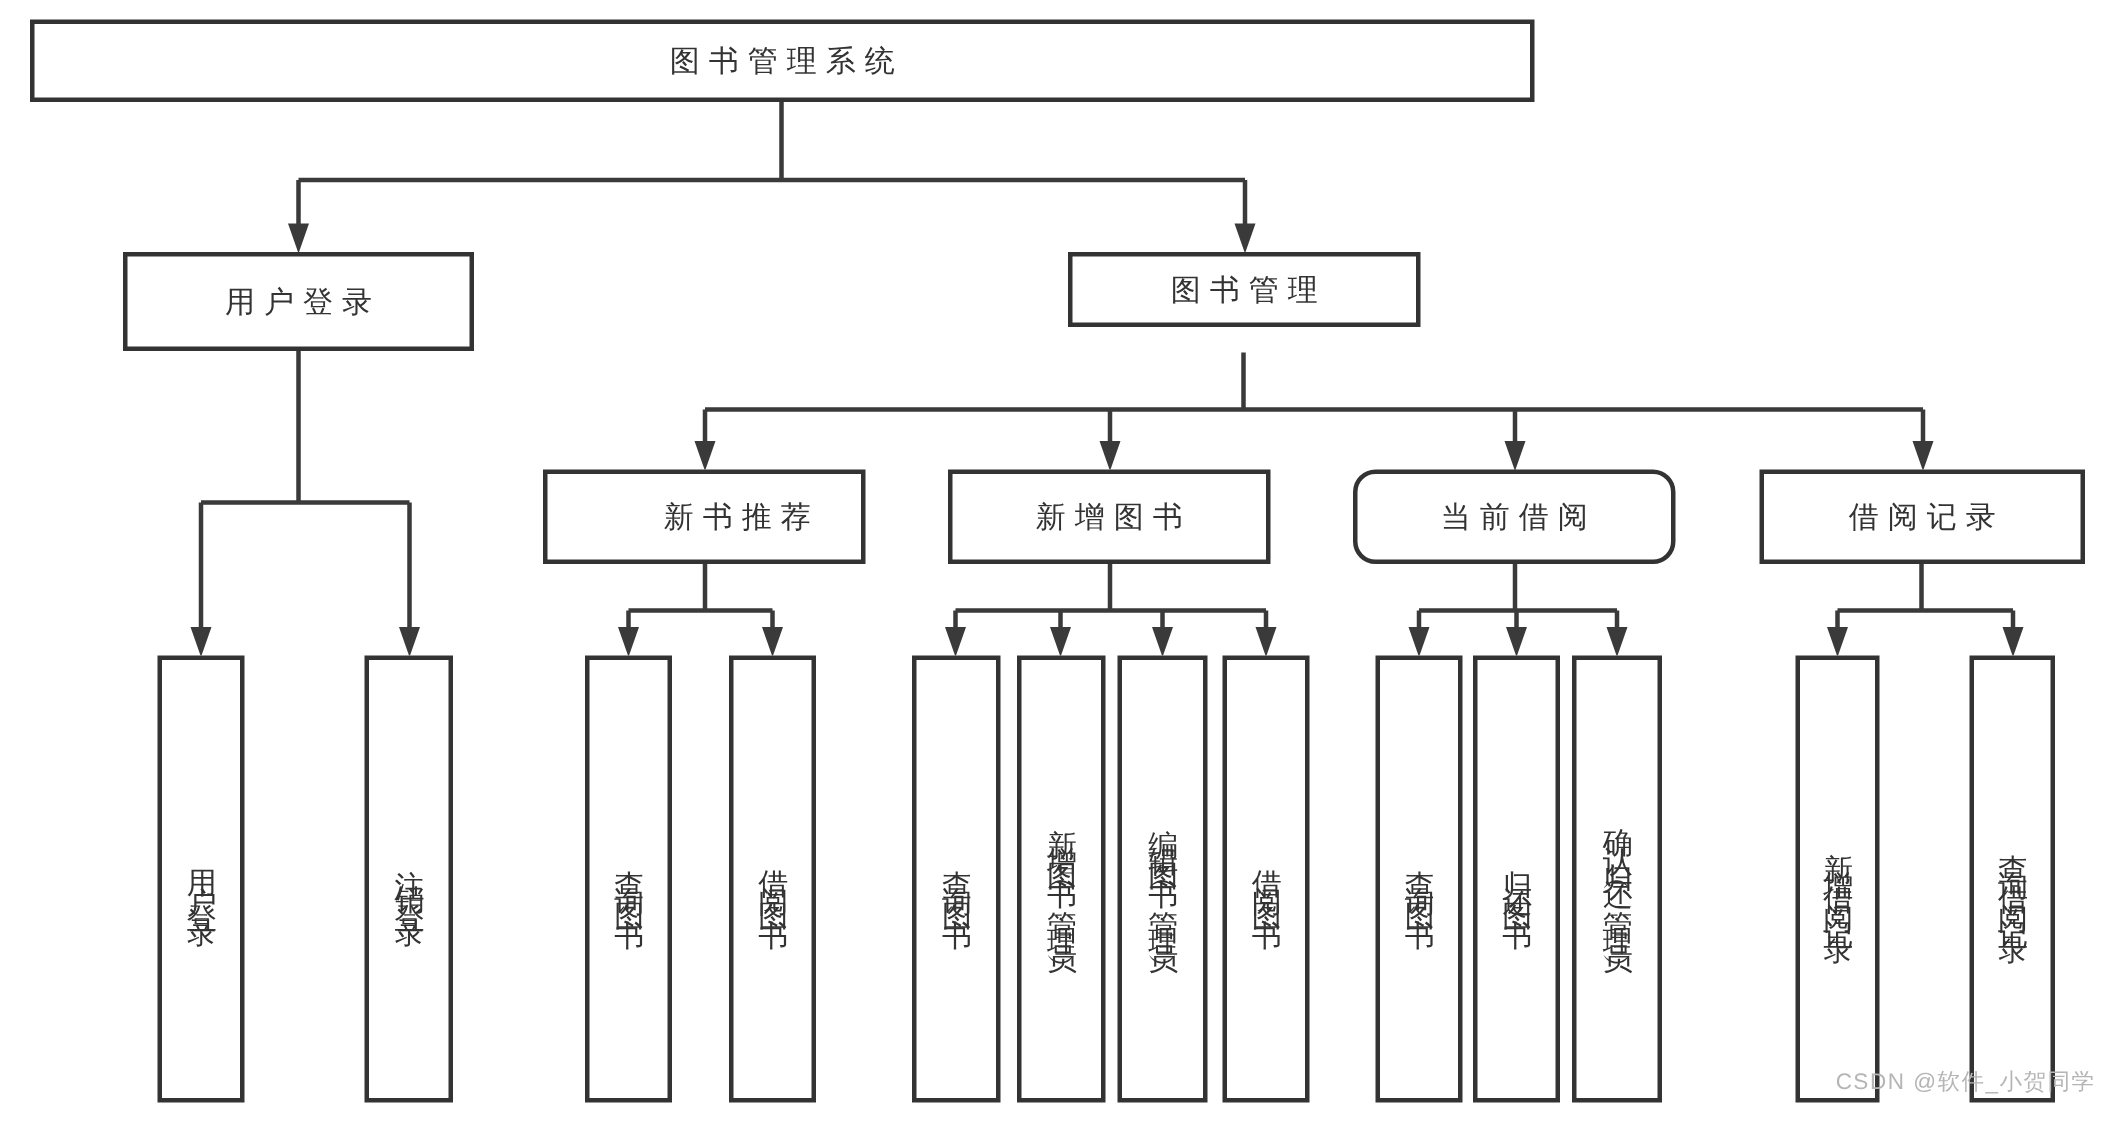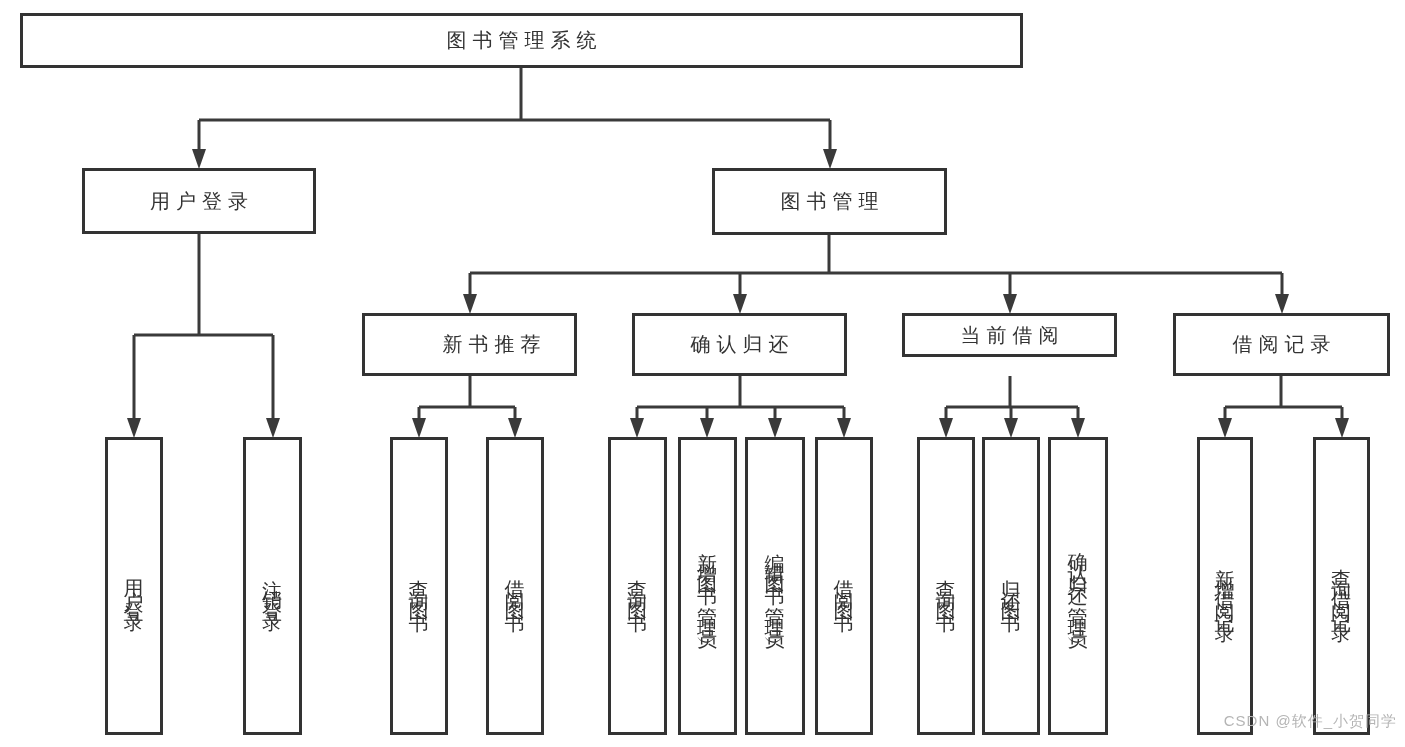--- a/index.html
+++ b/index.html
@@ -84,31 +84,31 @@
     </g>
   </svg>
 
   <div class="hbox" style="left:20px; top:13px; width:1003px; height:55px;">
     <span>图书管理系统</span>
   </div>
 
   <div class="hbox" style="left:82px; top:168px; width:234px; height:66px;">
     <span>用户登录</span>
   </div>
-  <div class="hbox" style="left:712px; top:168px; width:235px; height:67px;">
+  <div class="hbox" style="left:712px; top:168px; width:235px; height:50px;">
     <span>图书管理</span>
   </div>
 
   <div class="hbox" style="left:362px; top:313px; width:215px; height:63px;padding-left:44px;">
     <span>新书推荐</span>
   </div>
   <div class="hbox" style="left:632px; top:313px; width:215px; height:63px;">
-    <span>确认归还</span>
+    <span>新增图书</span>
   </div>
-  <div class="hbox" style="left:902px; top:313px; width:215px; height:44px;">
+  <div class="hbox" style="left:902px; top:313px; width:215px; height:63px;border-radius:15px;">
     <span>当前借阅</span>
   </div>
   <div class="hbox" style="left:1173px; top:313px; width:217px; height:63px;font-family:Liberation Serif, serif;">
     <span>借阅记录</span>
   </div>
 
   <div class="vbox" style="left:105px; width:58px;">
     <span class="vlabel">用户登录</span>
   </div>
   <div class="vbox" style="left:243px; width:59px;">

